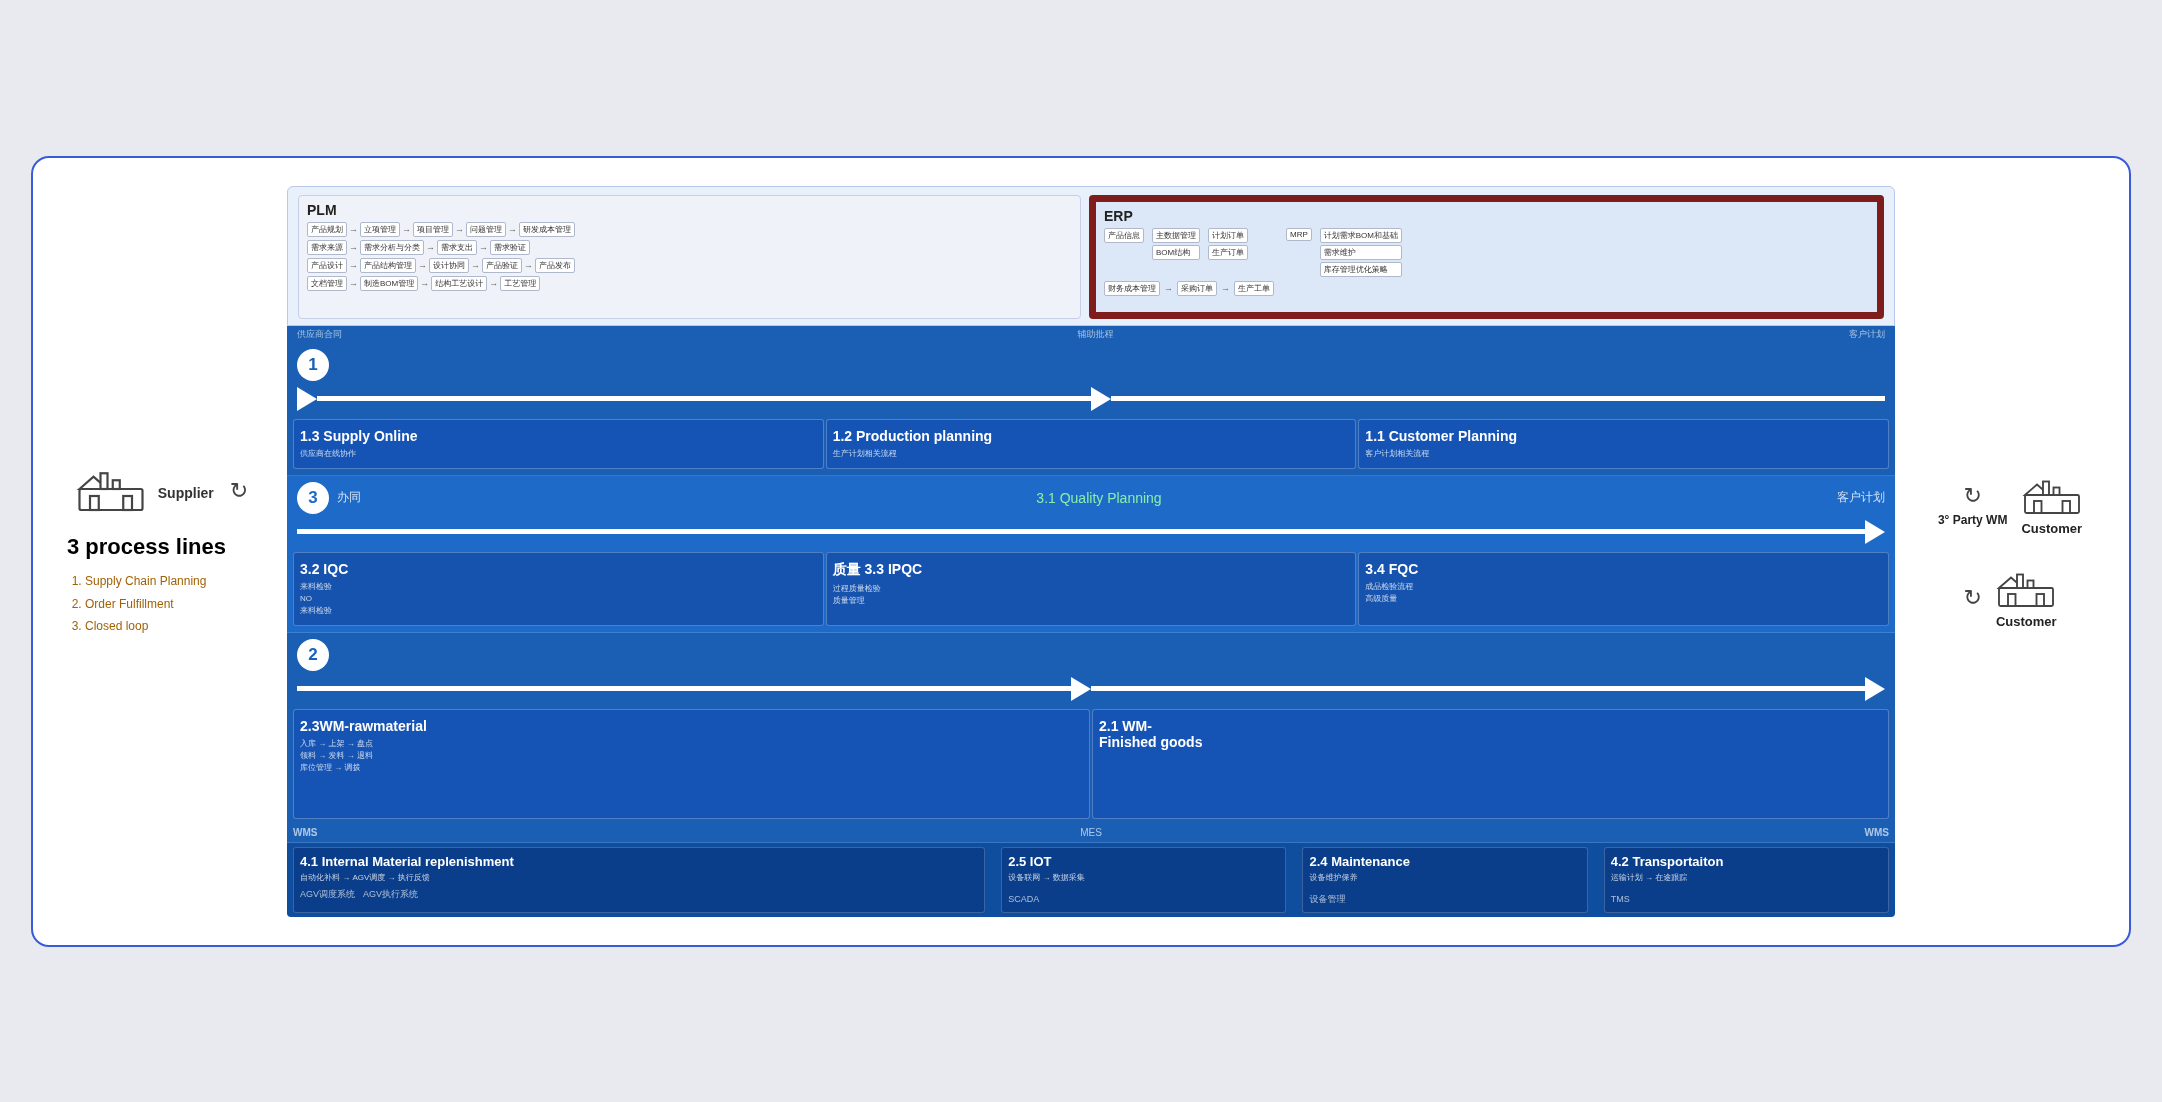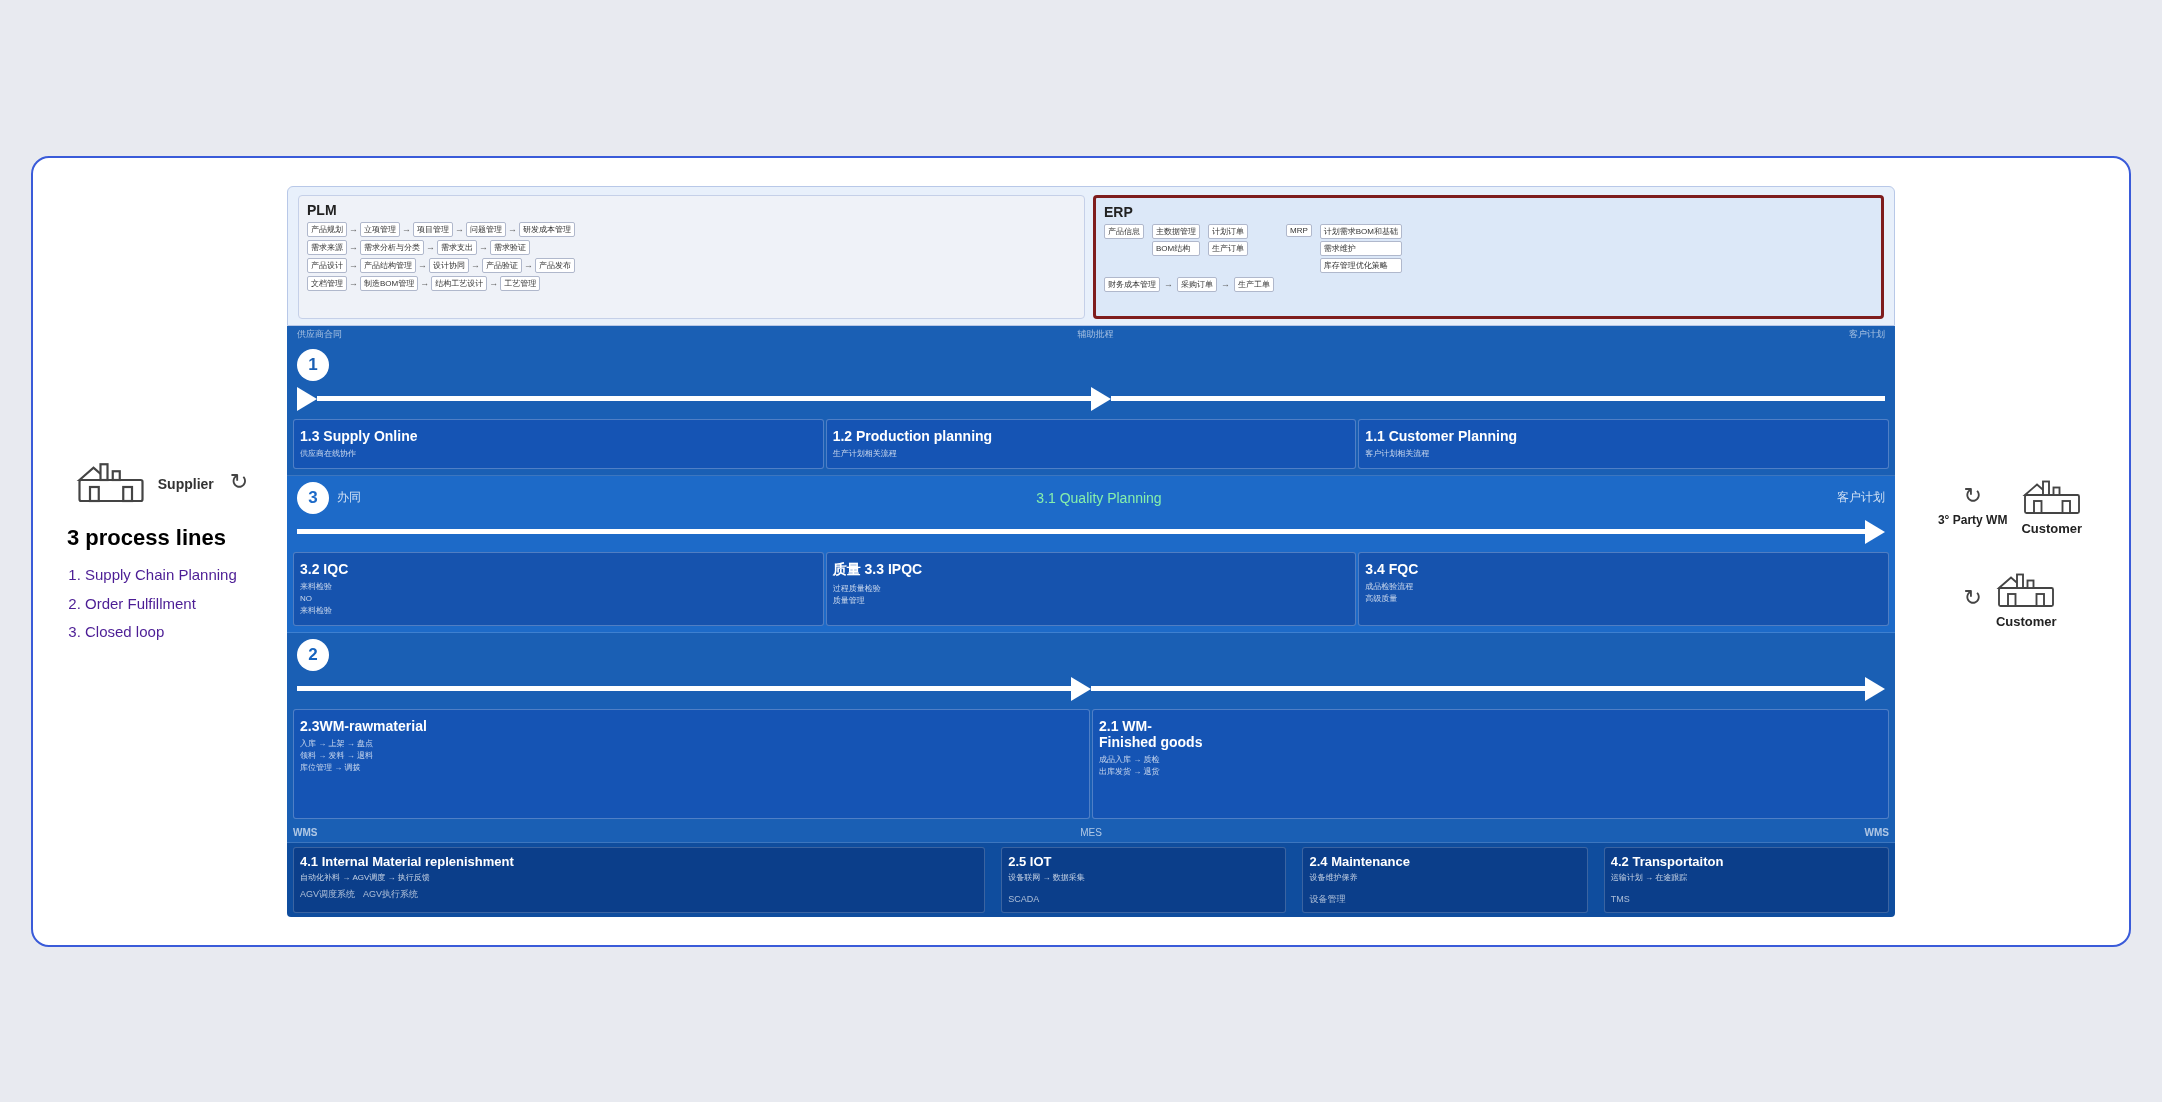--- a/index.html
+++ b/index.html
@@ -45,24 +45,24 @@
     .left-text {
       width: 100%;
       padding-left: 10px;
     }
     .left-text h2 {
       font-size: 22px;
       font-weight: 800;
       margin-bottom: 10px;
     }
     .left-text ol {
-      font-size: 15px;
+      font-size: 12px;
       padding-left: 18px;
       line-height: 1.9;
-      color: #4c1d95;
+      color: #a16207;
     }
     
     .main-diagram {
       flex: 1;
       display: flex;
       flex-direction: column;
       gap: 0;
       margin: 0 10px;
     }
     
@@ -86,21 +86,21 @@
     }
     .plm-box .sys-label {
       font-weight: 700;
       font-size: 14px;
       color: #222;
       margin-bottom: 4px;
     }
     .erp-box {
       flex: 1;
       background: #dce8f8;
-      border: 3px solid #7f1d1d;
+      border: 7px solid #7f1d1d;
       border-radius: 4px;
       padding: 6px 8px;
       position: relative;
     }
     .erp-box .sys-label {
       font-weight: 700;
       font-size: 14px;
       color: #222;
       margin-bottom: 4px;
     }
@@ -460,24 +460,20 @@
           <div class="cell" style="min-height:110px;">
             <div class="cell-title">2.3WM-rawmaterial</div>
             <div class="cell-sub">
               入库 → 上架 → 盘点<br>
               领料 → 发料 → 退料<br>
               库位管理 → 调拨
             </div>
           </div>
           <div class="cell" style="min-height:110px;">
             <div class="cell-title">2.1 WM-<br>Finished goods</div>
-            <div class="cell-sub">
-              成品入库 → 质检<br>
-              出库发货 → 退货
-            </div>
           </div>
         </div>
         <div style="display:flex;gap:16px;padding:2px 6px 4px;justify-content:space-between;">
           <span style="font-size:10px;color:rgba(255,255,255,0.65);font-weight:600;">WMS</span>
           <span style="font-size:10px;color:rgba(255,255,255,0.65);font-weight:400;">MES</span>
           <span style="font-size:10px;color:rgba(255,255,255,0.65);font-weight:600;">WMS</span>
         </div>
       </div>
 
       <div class="bottom-row">

